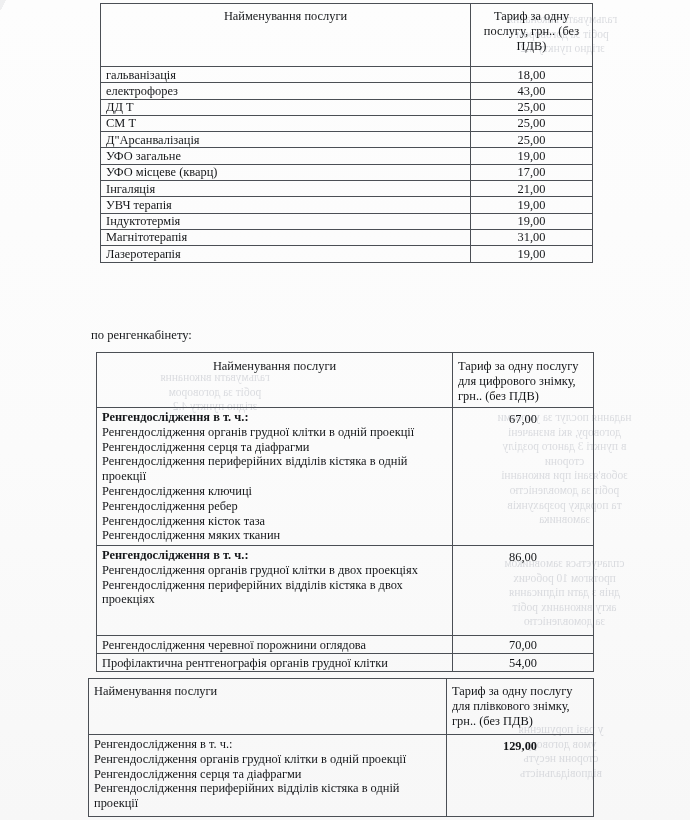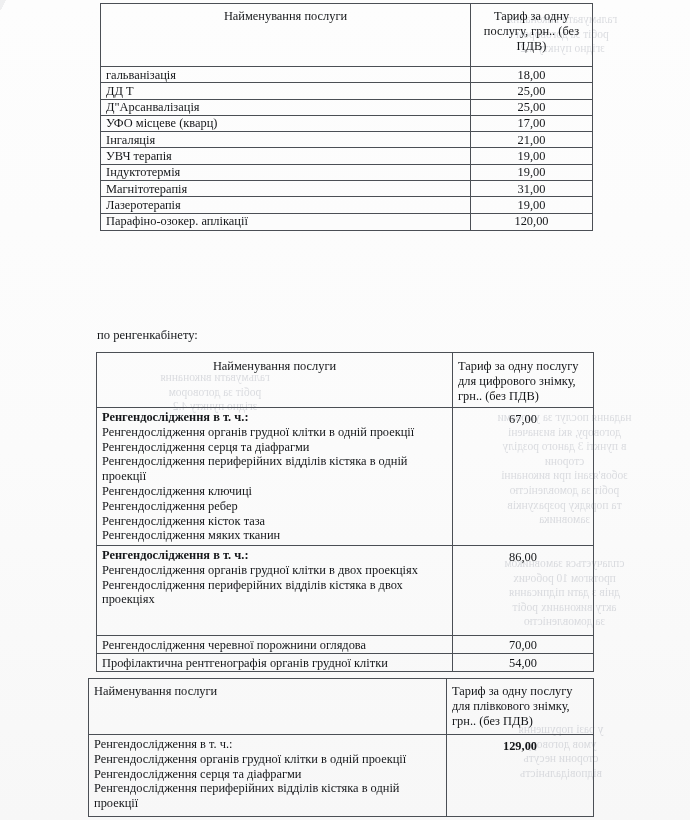--- a/index.html
+++ b/index.html
@@ -61,21 +61,21 @@
 
   
   #tbl1{ left:100px; top:3px; width:492px; }
   #tbl1 td{ height:15.6px; padding-top:.5px; }
   #tbl1 .hd{ height:63px; vertical-align:top; padding-top:5px; }
   #tbl1 .hd.svc{ text-align:center; }
   #tbl1 .last td{ height:17px; }
 
   
   #mid-caption{
-    position:absolute; left:97px; top:328px;
+    position:absolute; left:91px; top:328px;
     font-size:12.6px; line-height:15px;
   }
 
   
   #tbl2{ left:96px; top:352px; width:497px; }
   #tbl2 td{ padding-top:2px; }
   #tbl2 .hd{ height:55px; padding-top:6px; }
   #tbl2 .hd.svc{ text-align:center; }
   #tbl2 .price{ text-align:center; padding-top:4px; }
 
@@ -127,28 +127,40 @@
     <tbody>
       <tr>
         <td class="hd svc">Найменування послуги</td>
         <td class="hd center">Тариф за одну послугу, грн.. (без ПДВ)</td>
       </tr>
       <tr>
           <td>гальванізація</td>
           <td class="num">18,00</td>
         </tr>
       <tr>
+          <td>електрофорез</td>
+          <td class="num">43,00</td>
+        </tr>
+      <tr>
           <td>ДД Т</td>
           <td class="num">25,00</td>
         </tr>
       <tr>
+          <td>СМ Т</td>
+          <td class="num">25,00</td>
+        </tr>
+      <tr>
           <td>Д"Арсанвалізація</td>
           <td class="num">25,00</td>
         </tr>
       <tr>
+          <td>УФО загальне</td>
+          <td class="num">19,00</td>
+        </tr>
+      <tr>
           <td>УФО місцеве (кварц)</td>
           <td class="num">17,00</td>
         </tr>
       <tr>
           <td>Інгаляція</td>
           <td class="num">21,00</td>
         </tr>
       <tr>
           <td>УВЧ терапія</td>
           <td class="num">19,00</td>
@@ -157,24 +169,20 @@
           <td>Індуктотермія</td>
           <td class="num">19,00</td>
         </tr>
       <tr>
           <td>Магнітотерапія</td>
           <td class="num">31,00</td>
         </tr>
       <tr>
           <td>Лазеротерапія</td>
           <td class="num">19,00</td>
-        </tr>
-      <tr class="last">
-          <td>Парафіно-озокер. аплікації</td>
-          <td class="num">120,00</td>
         </tr>
     </tbody>
   </table>
 
   <div id="mid-caption">по ренгенкабінету:</div>
 
   <table id="tbl2">
     <colgroup>
         <col style="width:356px">
         <col style="width:141px">

